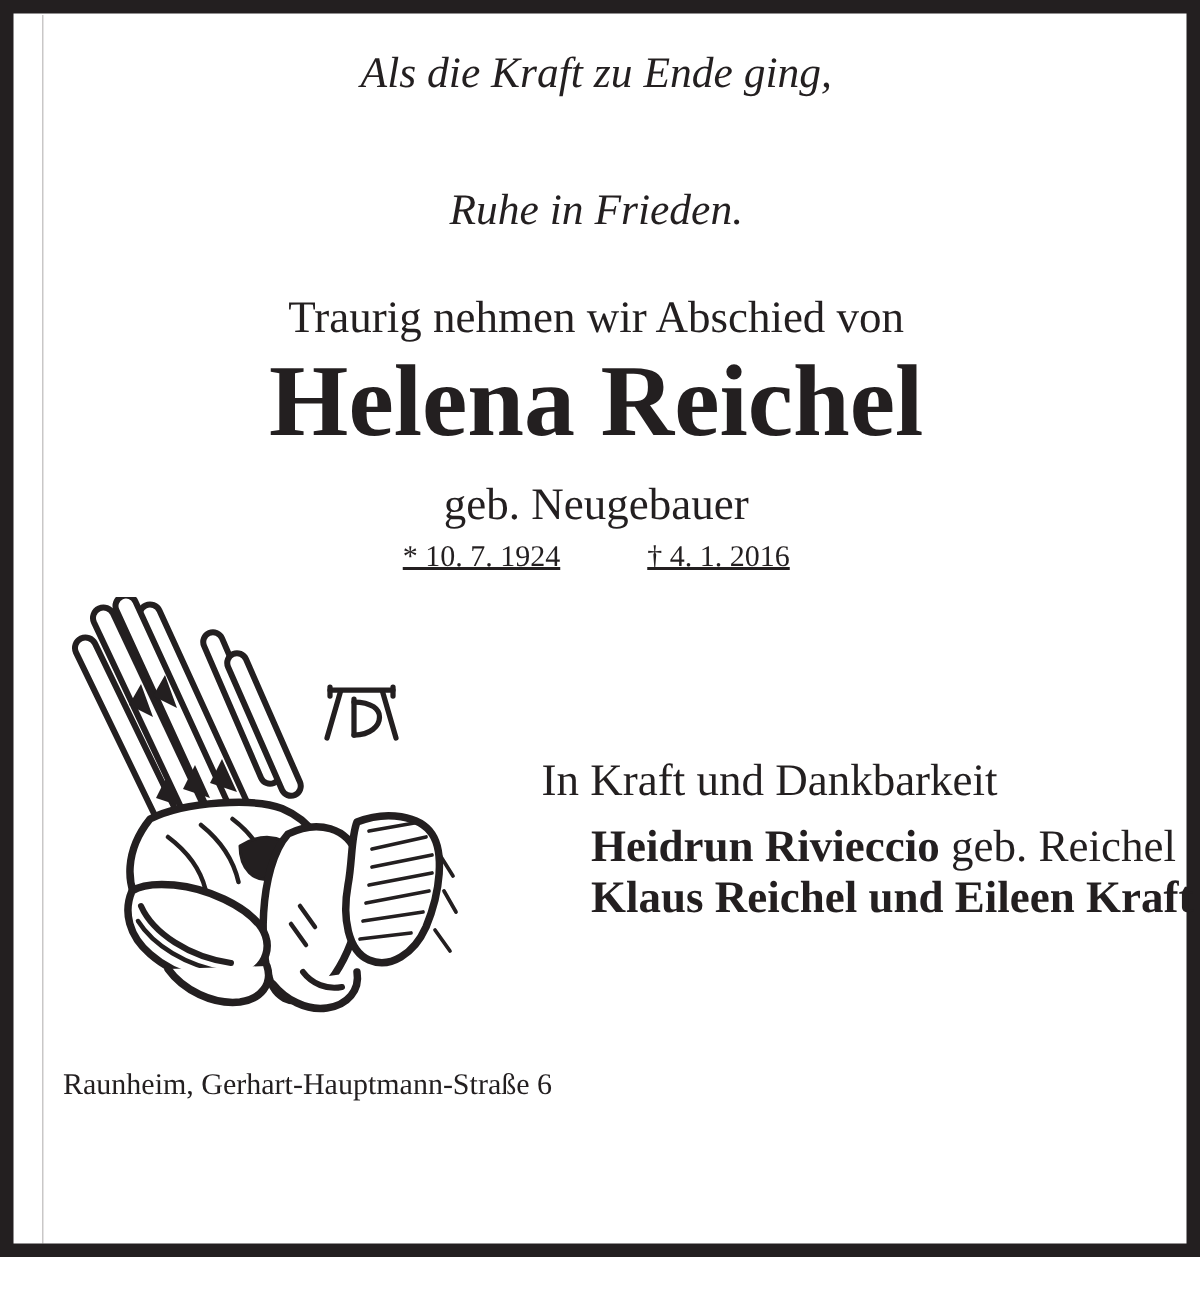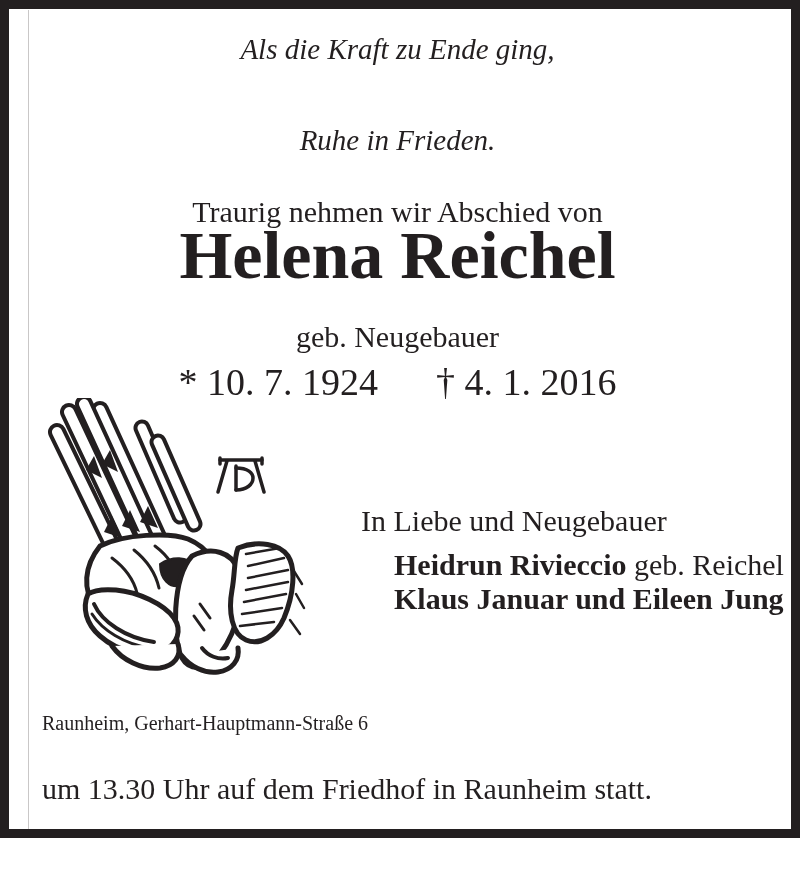--- a/index.html
+++ b/index.html
@@ -50,32 +50,33 @@
     top: 126px;
     font-style: italic;
     font-size: 29px;
     line-height: 28px;
   }
   .intro {
     top: 195px;
     font-size: 30px;
   }
   .deceased {
-    top: 220px;
+    top: 232px;
     font-size: 68px;
     font-weight: bold;
     line-height: 70px;
   }
   .maiden {
     top: 320px;
     font-size: 30px;
   }
   .dates {
     top: 360px;
-    font-size: 38px;
+    font-size: 20px;
+    text-decoration: underline;
   }
   .dates .death {
     margin-left: 58px;
   }
   .artwork {
     position: absolute;
     left: 42px;
     top: 398px;
     width: 265px;
     height: 290px;
@@ -182,31 +183,30 @@
         <path d="M178,62 L220,62"></path>
         <path d="M178,60 L178,66 M220,60 L220,66"></path>
         <path d="M185,63 L176,94"></path>
         <path d="M213,63 L222,94"></path>
         <path d="M194,68 L194,92"></path>
         <path d="M194,70 C206,70 211,75 211,80 C211,86 205,92 194,92"></path>
       </g>
     </g>
   </svg>
 
-  <div class="lead">In Liebe und Neugebauer</div>
+  <div class="lead">In Kraft und Dankbarkeit</div>
 
   <div class="mourners">
     <div>
       <span class="m-name">Heidrun Rivieccio</span>
       <span class="m-suffix">geb. Reichel</span>
     </div>
     <div>
-      <span class="m-name">Klaus Januar und Eileen Jung</span>
+      <span class="m-name">Klaus Reichel und Eileen Kraft</span>
       <span class="m-suffix"></span>
     </div>
   </div>
 
   <div class="address">Raunheim, Gerhart-Hauptmann-Straße 6</div>
 
   <div class="funeral">
-    <div>um 13.30 Uhr auf dem Friedhof in Raunheim statt.</div>
   </div>
 </div>
 
 </body></html>

